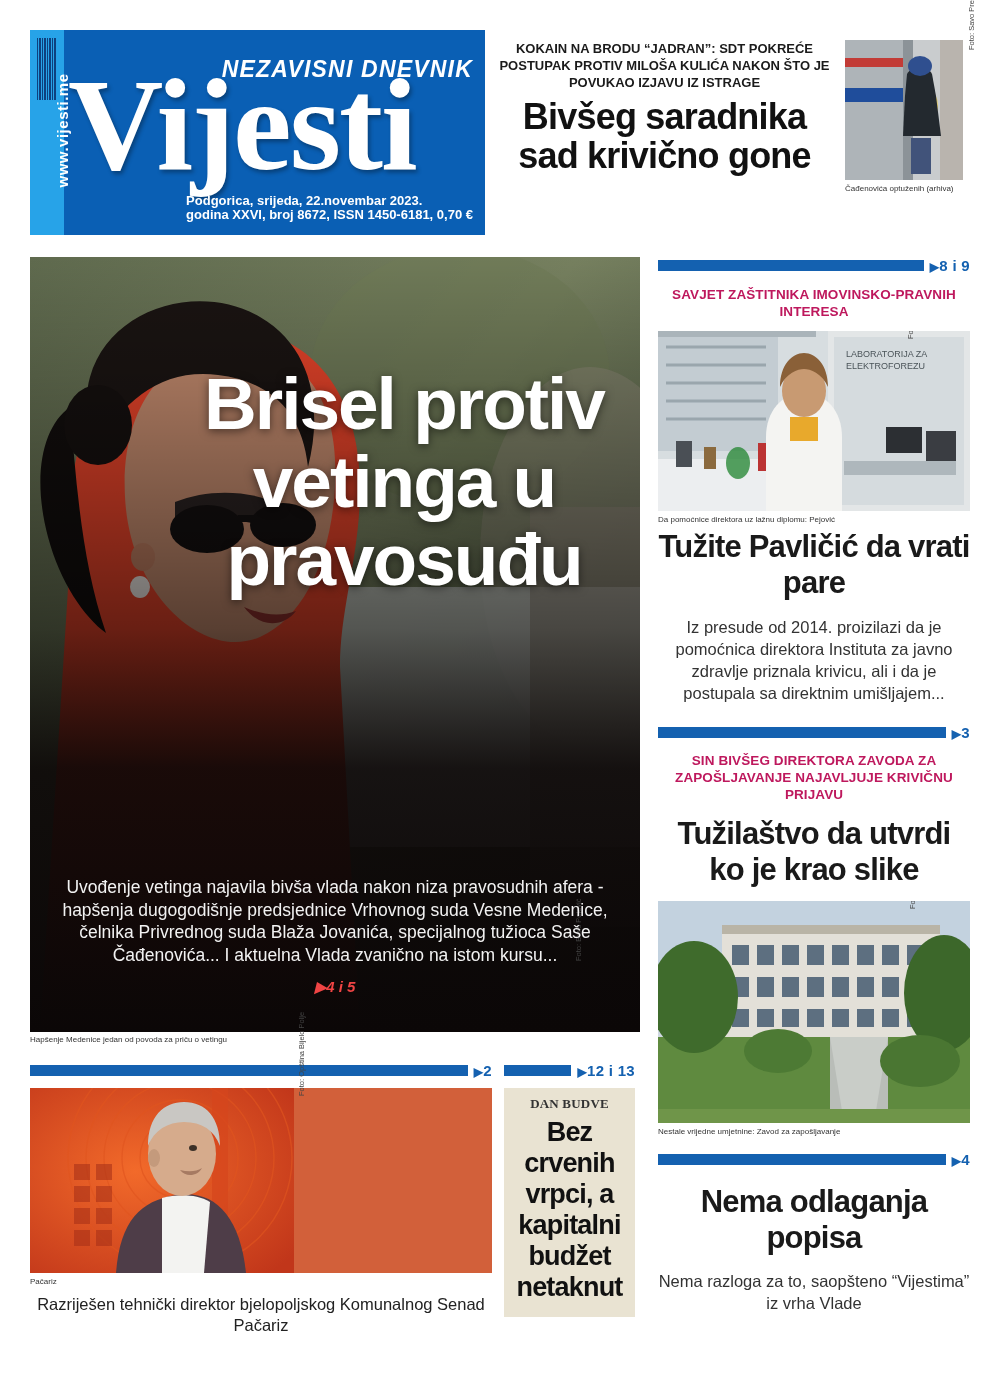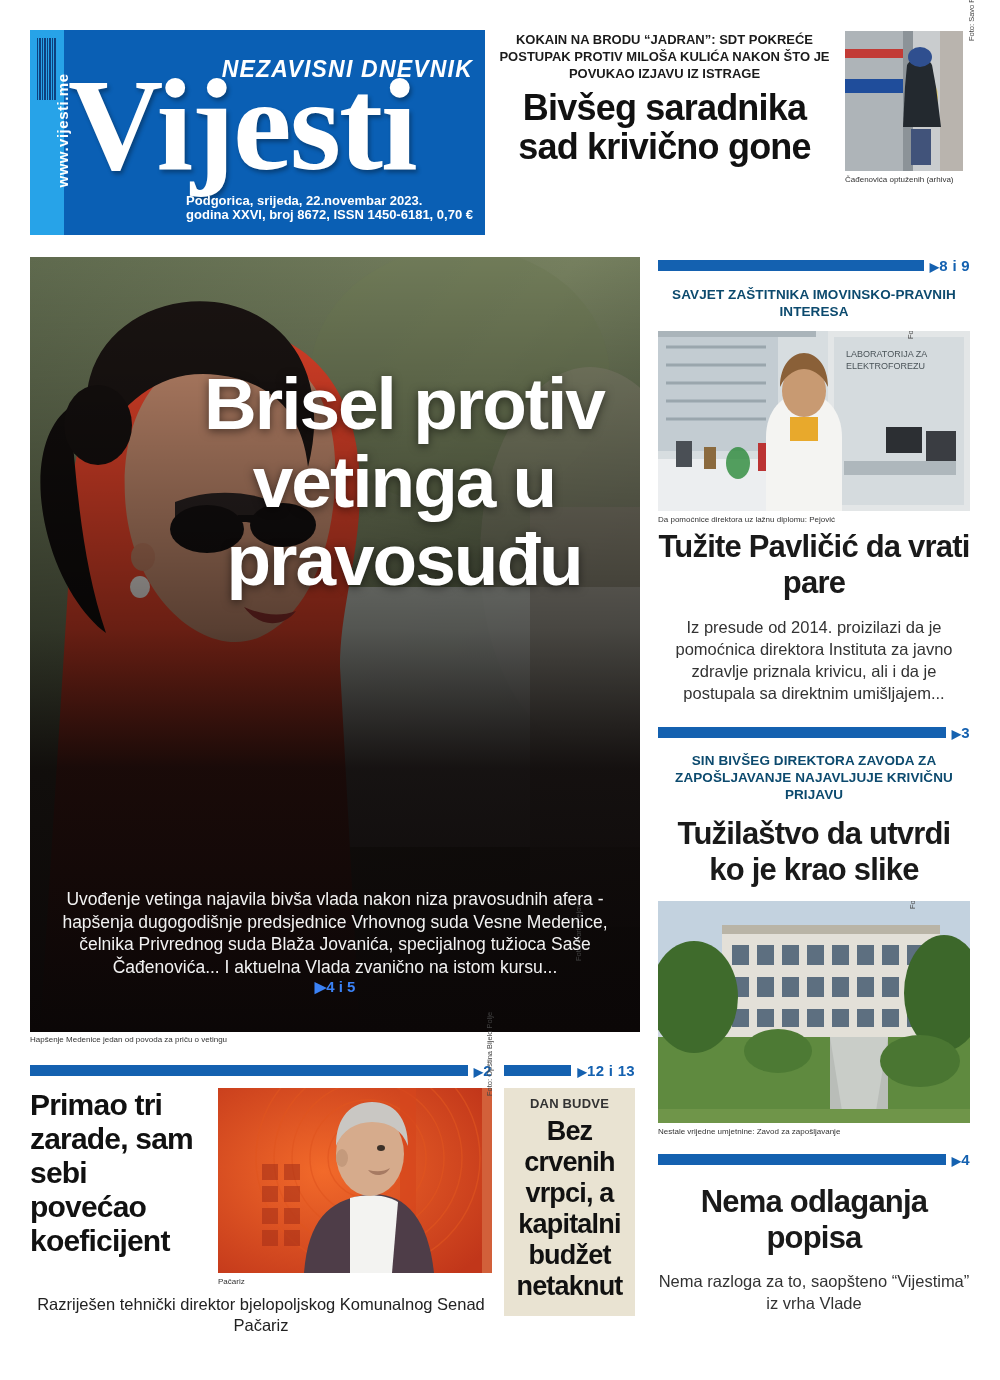--- a/index.html
+++ b/index.html
@@ -37,30 +37,30 @@
   .dateline b { font-weight: 800; }
 
   
   .bluebar { position: relative; height: 11px; background: #1461b0; }
   .barrow { display: flex; align-items: center; gap: 6px; }
   .barrow .bluebar { flex: 1 1 auto; }
   .pageref { color: #1461b0; font-size: 15px; font-weight: 800; white-space: nowrap;
     letter-spacing: .3px; }
   .pageref .tri { font-size: 12px; }
   .overline { text-transform: uppercase; font-weight: 700; font-size: 13.5px;
-    line-height: 17px; letter-spacing: .1px; color: #0c4a6e; text-align: center; }
+    line-height: 17px; letter-spacing: .1px; color: #be185d; text-align: center; }
   .hl { font-weight: 700; color: #111; letter-spacing: -.6px; }
   .lede { color: #333; text-align: center; }
   .cap { font-size: 8px; color: #333; line-height: 10px; }
   .credit { font-size: 7.5px; color: #444; white-space: nowrap;
     transform: rotate(-90deg); transform-origin: left top; }
 
   
   .top-right { position: absolute; left: 498px; top: 30px; width: 472px; }
-  .tr-head { display: flex; gap: 14px; margin-top: 1px; }
+  .tr-head { display: flex; gap: 14px; margin-top: 10px; }
   .tr-text { flex: 1 1 auto; text-align: center; }
   .tr-overline { text-transform: uppercase; font-weight: 700; font-size: 13px;
     line-height: 17px; color: #1b1b1b; }
   .tr-title { font-size: 36px; line-height: 39px; font-weight: 700; margin-top: 6px;
     letter-spacing: -.8px; }
   .tr-photo-wrap { position: relative; width: 140px; }
   .tr-photo { width: 118px; height: 140px; position: relative; overflow: hidden;
     background: #9aa5ae; }
   .tr-credit { position: absolute; left: 122px; top: 10px; }
   .tr-cap { margin-top: 4px; width: 125px; }
@@ -70,22 +70,22 @@
     overflow: hidden; background: #15100f; }
   .main-photo { position: absolute; inset: 0; }
   .main-headline { position: absolute; right: 16px; top: 108px; width: 440px;
     text-align: center; color: #ffffff; font-weight: 700; font-size: 73px;
     line-height: 78px; letter-spacing: -2px;
     text-shadow: 0 2px 10px rgba(0,0,0,.55); }
   .main-body { position: absolute; left: 30px; right: 30px; bottom: 36px;
     text-align: center; color: #f2f2f2; }
   .main-body p { font-size: 17.5px; line-height: 22.5px; }
   .main-body p + p { margin-top: 14px; }
-  .main-pageref { text-align: center; color: #3b82f6;
-    font-size: 15px; font-weight: 800; }
+  .main-pageref { text-align: center; margin-top: 12px; color: #ef4444;
+    font-size: 15px; font-weight: 800; font-style: italic; }
   .main-credit { position: absolute; right: 3px; bottom: 62px; }
   .main-cap { position: absolute; left: 30px; top: 1035px; width: 400px; }
 
   
   .right-col { position: absolute; left: 658px; top: 257px; width: 312px; }
   .rc-photo { position: relative; width: 100%; overflow: hidden; background: #b7c0c6; }
   .rc-credit { position: absolute; right: -1px; top: 8px; }
   .rc-title { text-align: center; font-size: 31px; line-height: 36px;
     font-weight: 700; letter-spacing: -.8px; }
   .rc-lede { font-size: 16.5px; line-height: 22px; }
@@ -95,21 +95,21 @@
   .bl-flex { display: flex; gap: 12px; margin-top: 9px; }
   .bl-title { width: 176px; font-size: 30px; line-height: 34px; font-weight: 700;
     letter-spacing: -.8px; }
   .bl-photo-wrap { position: relative; flex: 1 1 auto; }
   .bl-photo { width: 100%; height: 185px; overflow: hidden; background: #d2603a; }
   .bl-sub { margin-top: 7px; text-align: center; font-size: 16.5px; line-height: 21px; color: #222; }
 
   
   .budva { position: absolute; left: 504px; top: 1062px; width: 131px; }
   .budva-box { background: #e9e3d2; padding: 8px 6px 14px; text-align: center; margin-top: 9px; }
-  .budva-kicker { font-size: 13px; font-weight: 700; letter-spacing: .2px; color: #333; }
+  .budva-kicker { font-size: 13px; font-weight: 700; letter-spacing: .2px; color: #333; font-family: Liberation Serif, serif; }
   .budva-title { margin-top: 5px; font-size: 27px; line-height: 31px; font-weight: 700;
     letter-spacing: -.8px; }
 </style>
 </head>
 <body>
 
 <div class="page">
 
   <div class="masthead">
     <div class="web-strip">
@@ -307,21 +307,20 @@
       <div class="rc-lede lede" style="margin-top:14px">Nema razloga za to, saopšteno “Vijestima” iz vrha Vlade</div>
     </div>
   </div>
 
   <div class="bl">
     <div class="barrow">
       <div class="bluebar"></div>
       <div class="pageref"><span class="tri">▶</span><span>2</span></div>
     </div>
     <div class="bl-flex">
-      <div class="bl-title hl">Primao tri zarade, sam sebi povećao koeficijent</div>
       <div class="bl-photo-wrap">
         <div class="bl-photo">
           <svg width="264" height="185" viewBox="0 0 264 185" preserveAspectRatio="none">
             <defs>
               <radialGradient id="orange" cx="40%" cy="45%" r="75%">
                 <stop offset="0%" stop-color="#f26a2a"></stop>
                 <stop offset="100%" stop-color="#c1361a"></stop>
               </radialGradient>
             </defs>
             <rect width="264" height="185" fill="url(#orange)"></rect>

